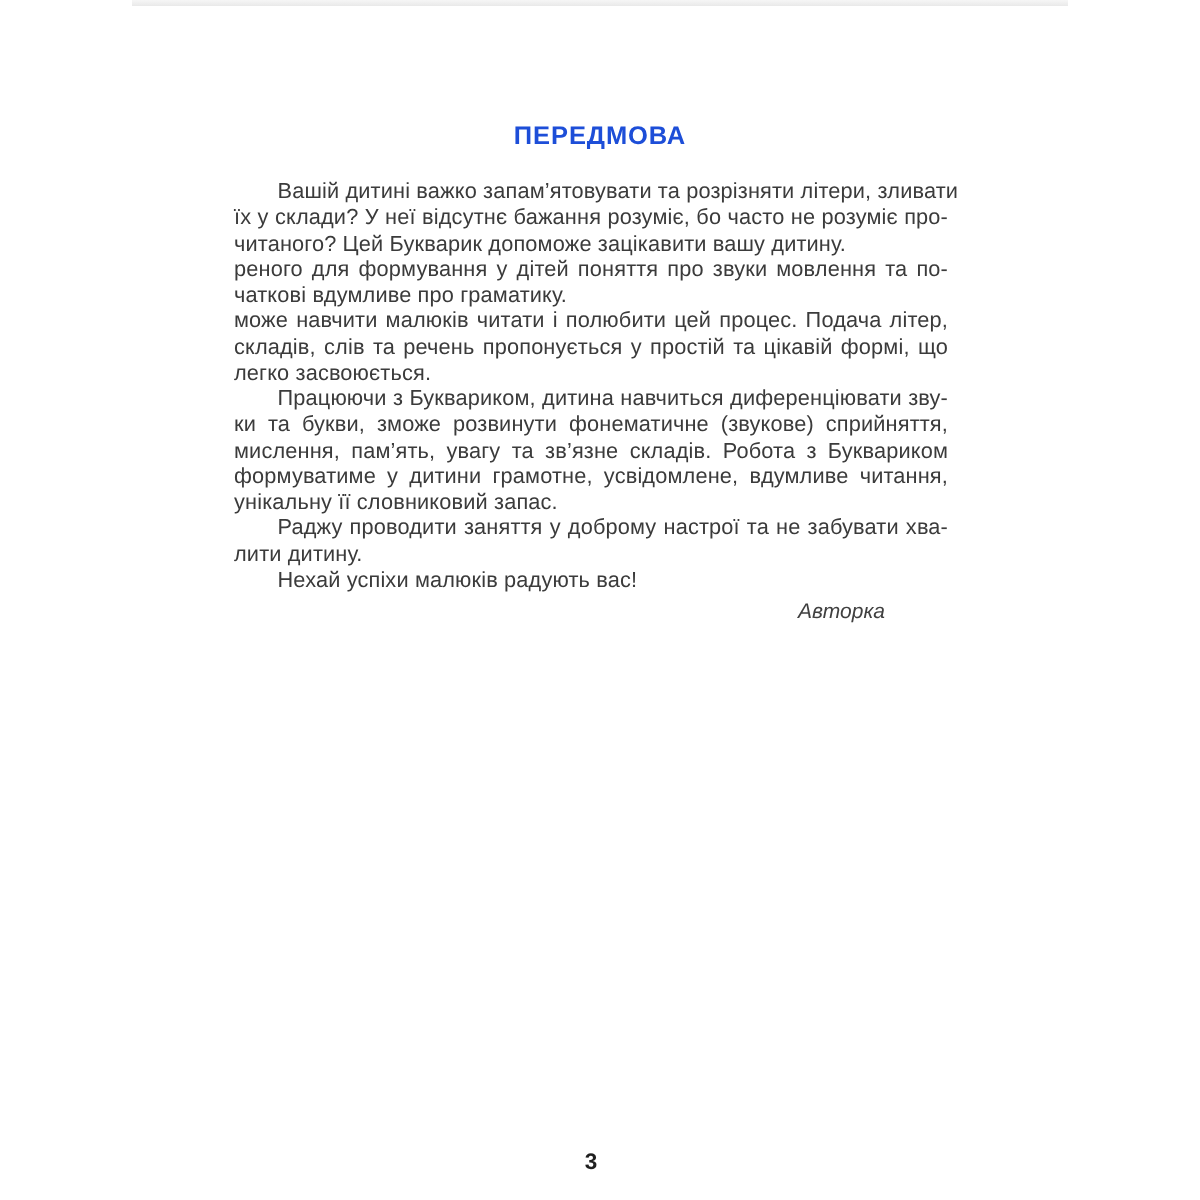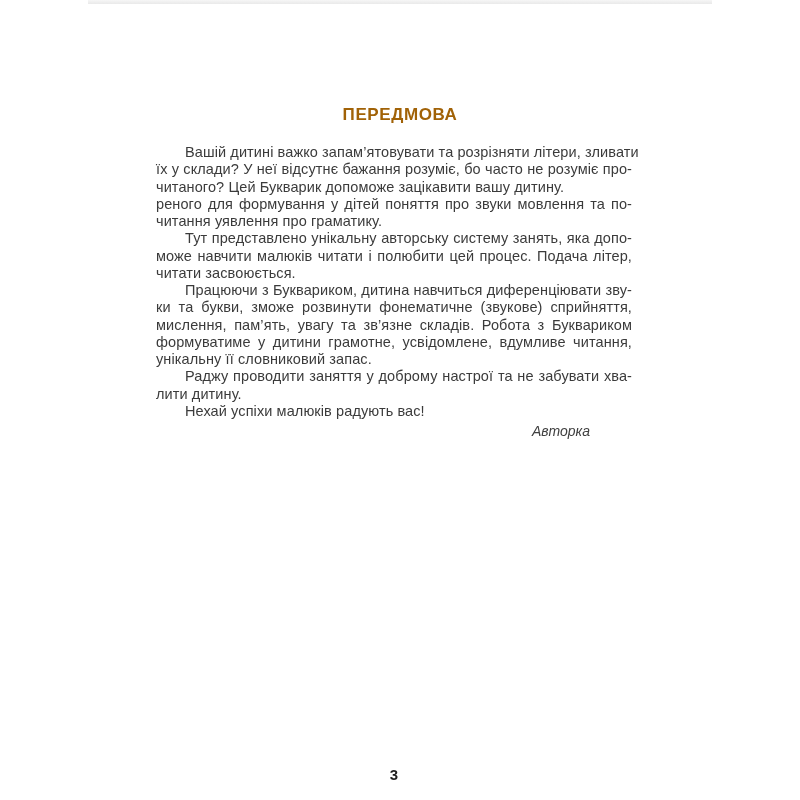--- a/index.html
+++ b/index.html
@@ -14,27 +14,27 @@
     position: absolute;
     left: 88px; top: 0; width: 624px; height: 800px;
     background: #ffffff;
   }
   .page-top-edge {
     position: absolute;
     left: 0; top: 0; width: 100%; height: 4px;
     background: linear-gradient(#f6f6f6, #e9e9e9);
   }
   .page-title {
-    margin-top: 106px;
+    margin-top: 82px;
     text-align: center;
     font-size: 17px;
     line-height: 17px;
     font-weight: bold;
     letter-spacing: 0.6px;
-    color: #a16207;
+    color: #1d4ed8;
   }
   .text-block {
     margin-top: 21px;
     margin-left: 68px;
     width: 476px;
     color: #3b3b3b;
   }
   .line {
     height: 17.25px;
     line-height: 17.25px;
@@ -73,25 +73,25 @@
 
     <div class="page-title">ПЕРЕДМОВА</div>
 
     <div class="text-block">
 
       <div class="line first">Вашій дитині важко запам’ятовувати та розрізняти літери, зливати</div>
       <div class="line">їх у склади? У неї відсутнє бажання розуміє, бо часто не розуміє про-</div>
       <div class="line last">читаного? Цей Букварик допоможе зацікавити вашу дитину.</div>
 
       <div class="line">реного для формування у дітей поняття про звуки мовлення та по-</div>
-      <div class="line last">читання уявлення про граматику.</div>
+      <div class="line last">чаткові вдумливе про граматику.</div>
 
-      <div class="line first">Тут представлено унікальну авторську систему занять, яка допо-</div>
       <div class="line">може навчити малюків читати і полюбити цей процес. Подача літер,</div>
-      <div class="line last">читати засвоюється.</div>
+      <div class="line">складів, слів та речень пропонується у простій та цікавій формі, що</div>
+      <div class="line last">легко засвоюється.</div>
 
       <div class="line first">Працюючи з Буквариком, дитина навчиться диференціювати зву-</div>
       <div class="line">ки та букви, зможе розвинути фонематичне (звукове) сприйняття,</div>
       <div class="line">мислення, пам’ять, увагу та зв’язне складів. Робота з Буквариком</div>
       <div class="line">формуватиме у дитини грамотне, усвідомлене, вдумливе читання,</div>
       <div class="line last">унікальну її словниковий запас.</div>
 
       <div class="line first">Раджу проводити заняття у доброму настрої та не забувати хва-</div>
       <div class="line last">лити дитину.</div>
 

